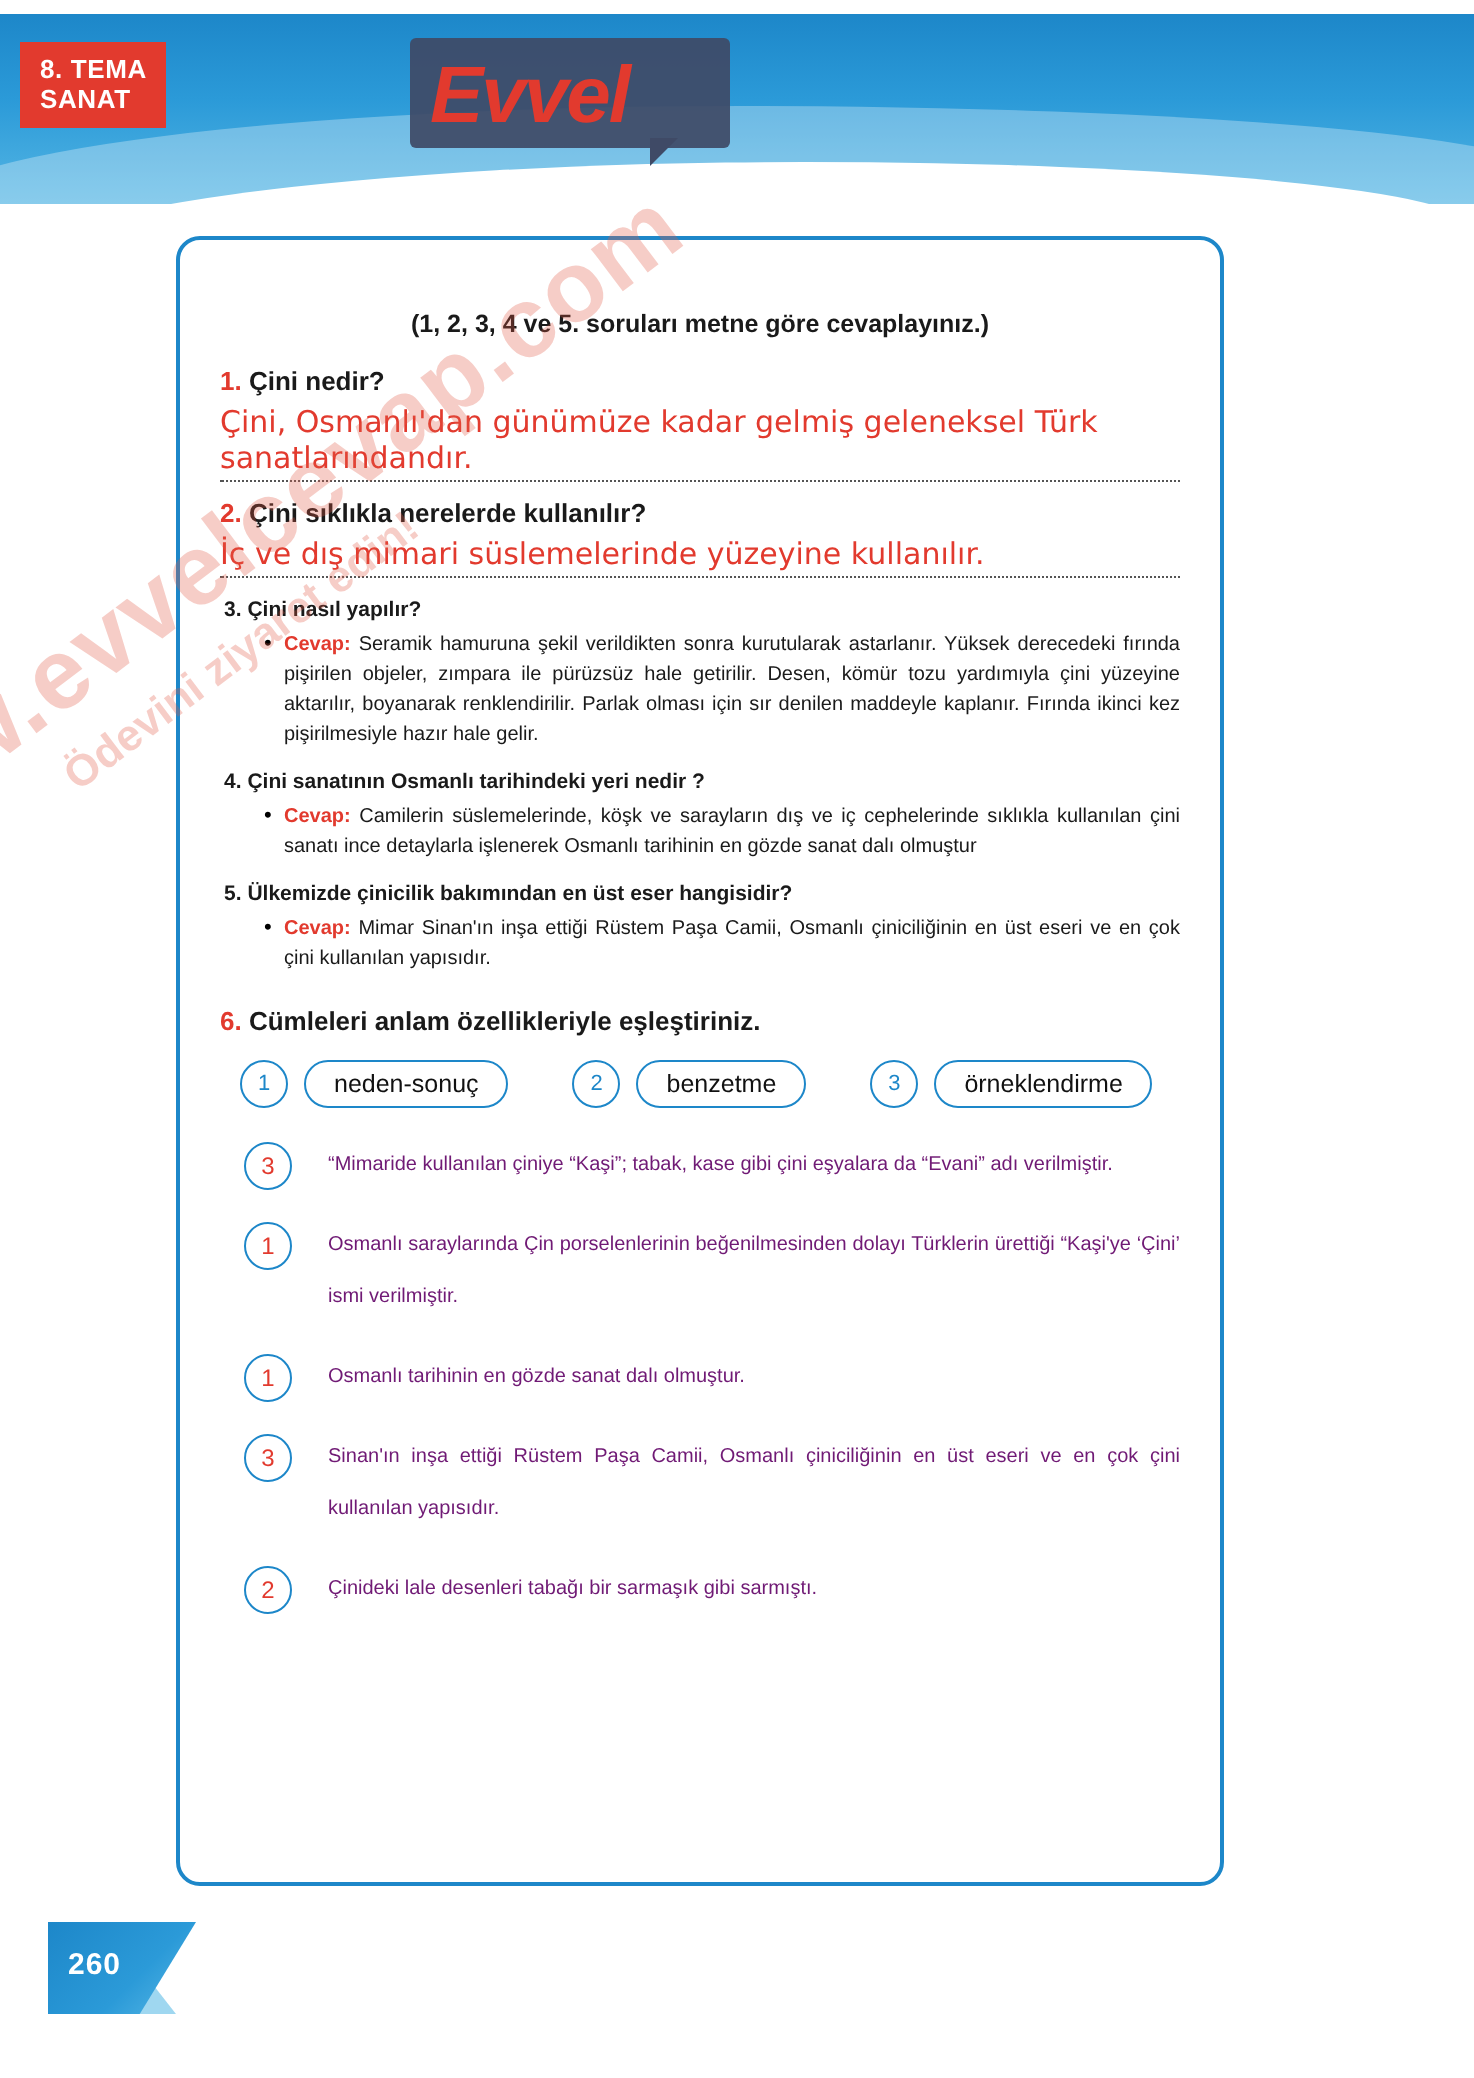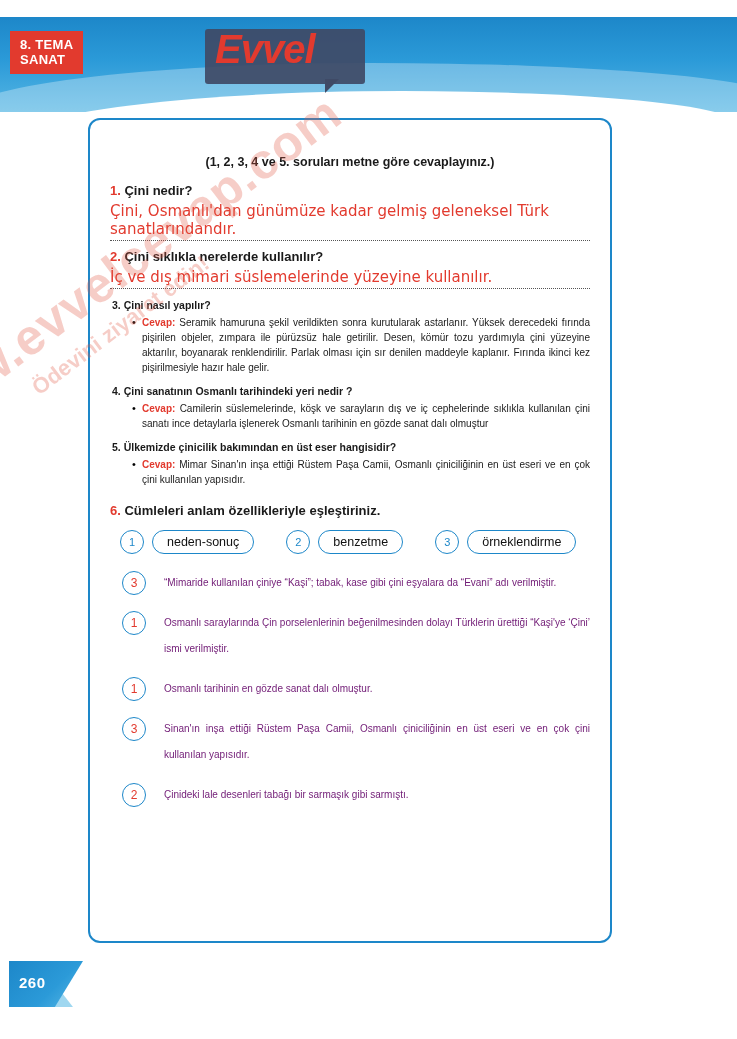--- a/index.html
+++ b/index.html
@@ -11,21 +11,21 @@
     height: 1039px;
     background: #ffffff;
     font-family: "Liberation Sans", sans-serif;
     position: relative;
     overflow: hidden;
   }
 
   
   .header {
     position: absolute;
-    top: 17px; left: 0;
+    top: 7px; left: 0;
     width: 737px;
     height: 108px;
     overflow: hidden;
   }
   .header-bg {
     position: absolute;
     top: 0; left: 0;
     width: 737px;
     height: 95px;
     background: linear-gradient(180deg, #1d87c9 0%, #2b9ad8 45%, #55b6e4 100%);
@@ -57,20 +57,21 @@
     padding: 6px 10px 7px 10px;
     letter-spacing: .3px;
     z-index: 6;
   }
   .logo {
     position: absolute;
     left: 205px; top: 10px;
     width: 330px; height: 62px;
     z-index: 6;
     display: flex;
+    align-items: center;
   }
   .logo-box {
     position: absolute;
     left: 0; top: 2px;
     width: 160px; height: 55px;
     background: #3f4a66;
     border-radius: 3px;
     opacity: .92;
   }
   .logo-evvel {
@@ -257,21 +258,21 @@
     line-height: 26px;
     color: #701a75;
     flex: 1;
     text-align: justify;
   }
   .match-text.nojust { text-align: left; }
 
   
   .footer {
     position: absolute;
-    left: 9px; bottom: 28px;
+    left: 24px; bottom: 28px;
     width: 110px; height: 50px;
     z-index: 12;
     padding-left: 36px;
   }
   .foot-shape {
     position: absolute;
     left: 0; top: 0;
     width: 74px; height: 46px;
     background: linear-gradient(135deg, #1d87c9 0%, #2b9ad8 60%, #59b9e6 100%);
     clip-path: polygon(0 0, 100% 0, 62% 100%, 0 100%);

